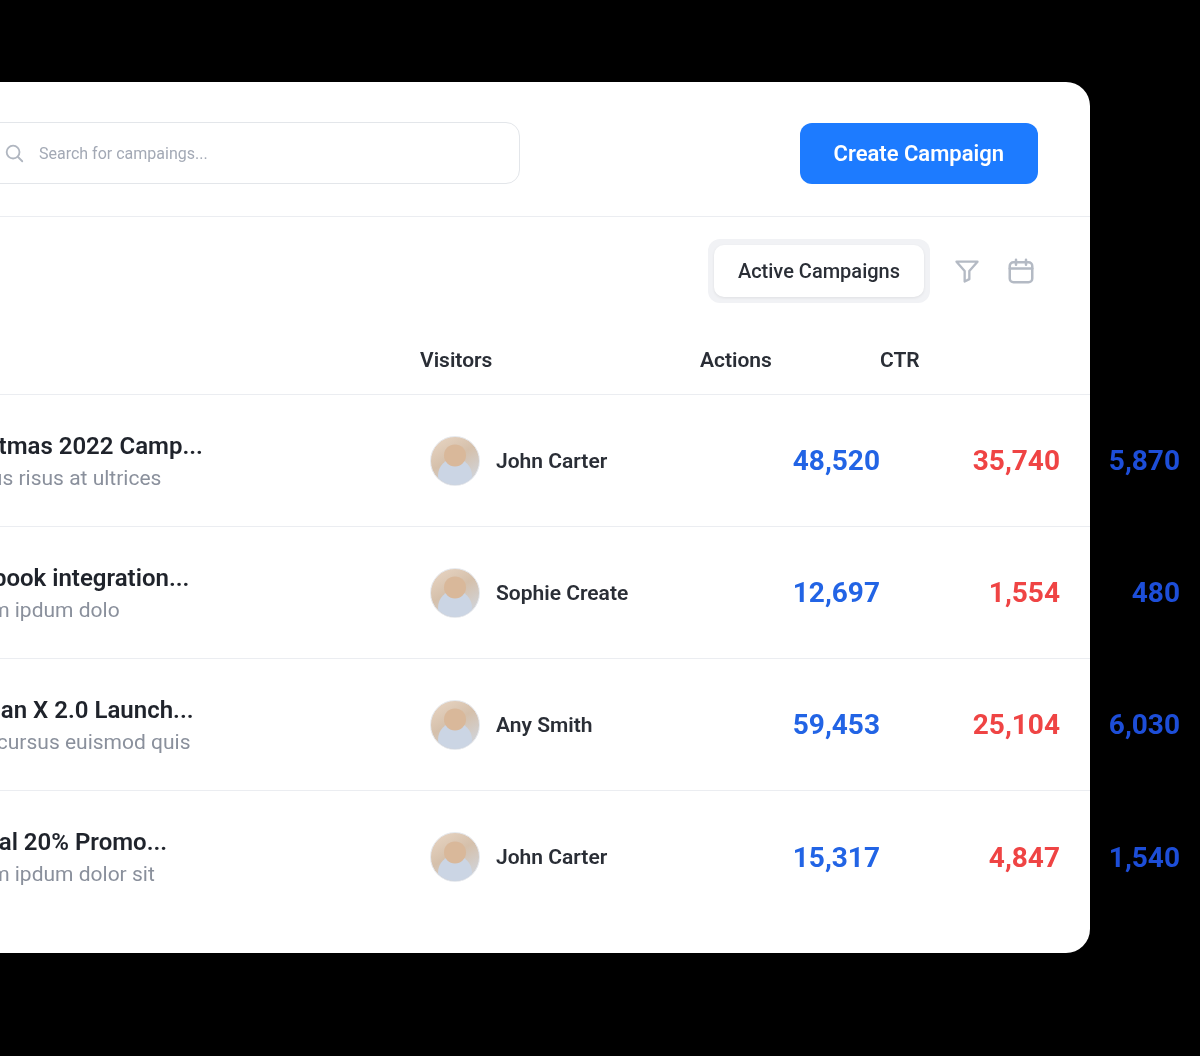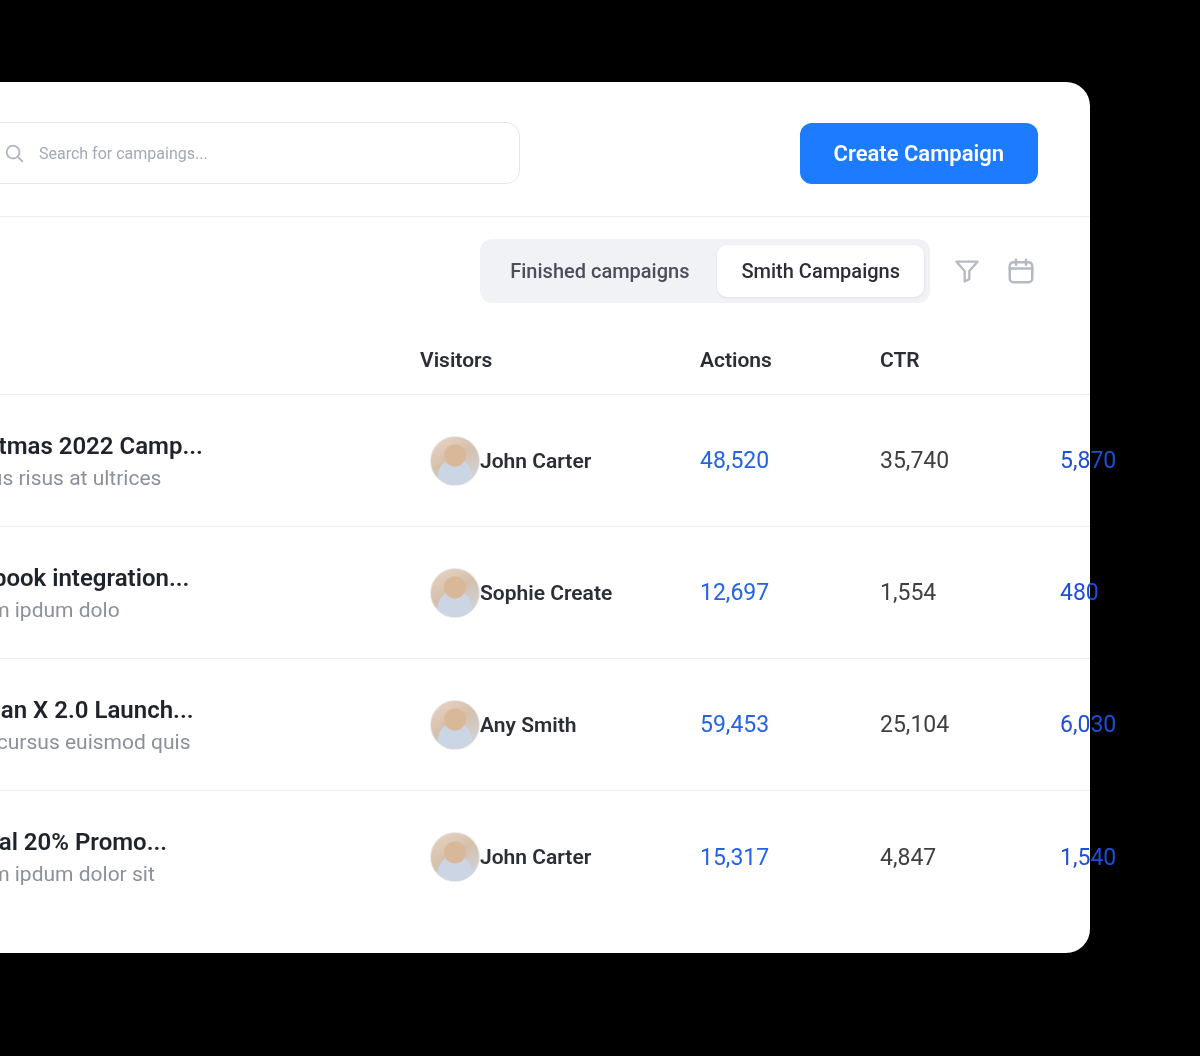--- a/index.html
+++ b/index.html
@@ -139,20 +139,21 @@
     font-size: 21px;
     color: #8a909c;
     margin-top: 6px;
     white-space: nowrap;
     overflow: hidden;
     text-overflow: ellipsis;
   }
   .creator {
     display: flex;
     align-items: center;
+    gap: 16px;
     padding-left:10px;
   }
   .avatar {
     width: 50px;
     height: 50px;
     border-radius: 50%;
     background: linear-gradient(150deg,#e9d6c4 0%, #d5c0ab 45%, #cfd9e6 100%);
     border: 1px solid #e6e9ee;
     position: relative;
     overflow:hidden;
@@ -161,23 +162,23 @@
     content:"";
     position:absolute;
     left:50%; top:54%;
     width:22px;height:22px;border-radius:50%;
     background:#d9b89a;
     transform:translate(-50%,-80%);
     box-shadow: 0 20px 0 6px #cbd5e4;
   }
   .creator-name { font-size: 21px; font-weight: 600; color: #2a2e36; }
 
-  .num { font-size: 23px; font-weight: 400; }
+  .num { font-size: 28px; font-weight: 700; text-align: right; }
   .c-visitors { color: #2264e5; }
-  .c-actions  { color: #404040; }
+  .c-actions  { color: #ef4444; }
   .c-ctr      { color: #1d4ed8; }
 </style>
 </head>
 <body>
 
 <div class="card">
 
   <div class="header">
     <div class="search">
       <svg width="22" height="22" viewBox="0 0 24 24" fill="none" stroke-width="2" stroke-linecap="round" stroke-linejoin="round">
@@ -187,22 +188,21 @@
       <input type="text" placeholder="Search for campaings..." style="">
     </div>
     <div class="spacer"></div>
     <button class="create-btn">Create Campaign</button>
   </div>
 
   <div class="divider"></div>
 
   <div class="filters-row">
     <div class="seg">
-      <button class="seg-btn">Finished campaigns</button>
-      <button class="seg-btn active">Smith Campaigns</button>
+      <button class="seg-btn active">Active Campaigns</button>
     </div>
     <button class="icon-btn">
       <svg width="28" height="28" viewBox="0 0 24 24" fill="none" stroke="currentColor" stroke-width="2" stroke-linecap="round" stroke-linejoin="round">
           <polygon points="3 4 21 4 14 12 14 19 10 21 10 12 3 4"></polygon>
         </svg>
     </button>
     <button class="icon-btn">
       <svg width="30" height="30" viewBox="0 0 24 24" fill="none" stroke="currentColor" stroke-width="2" stroke-linecap="round" stroke-linejoin="round">
           <rect x="3" y="5" width="18" height="16" rx="3"></rect>
           <line x1="8" y1="3" x2="8" y2="7"></line>

